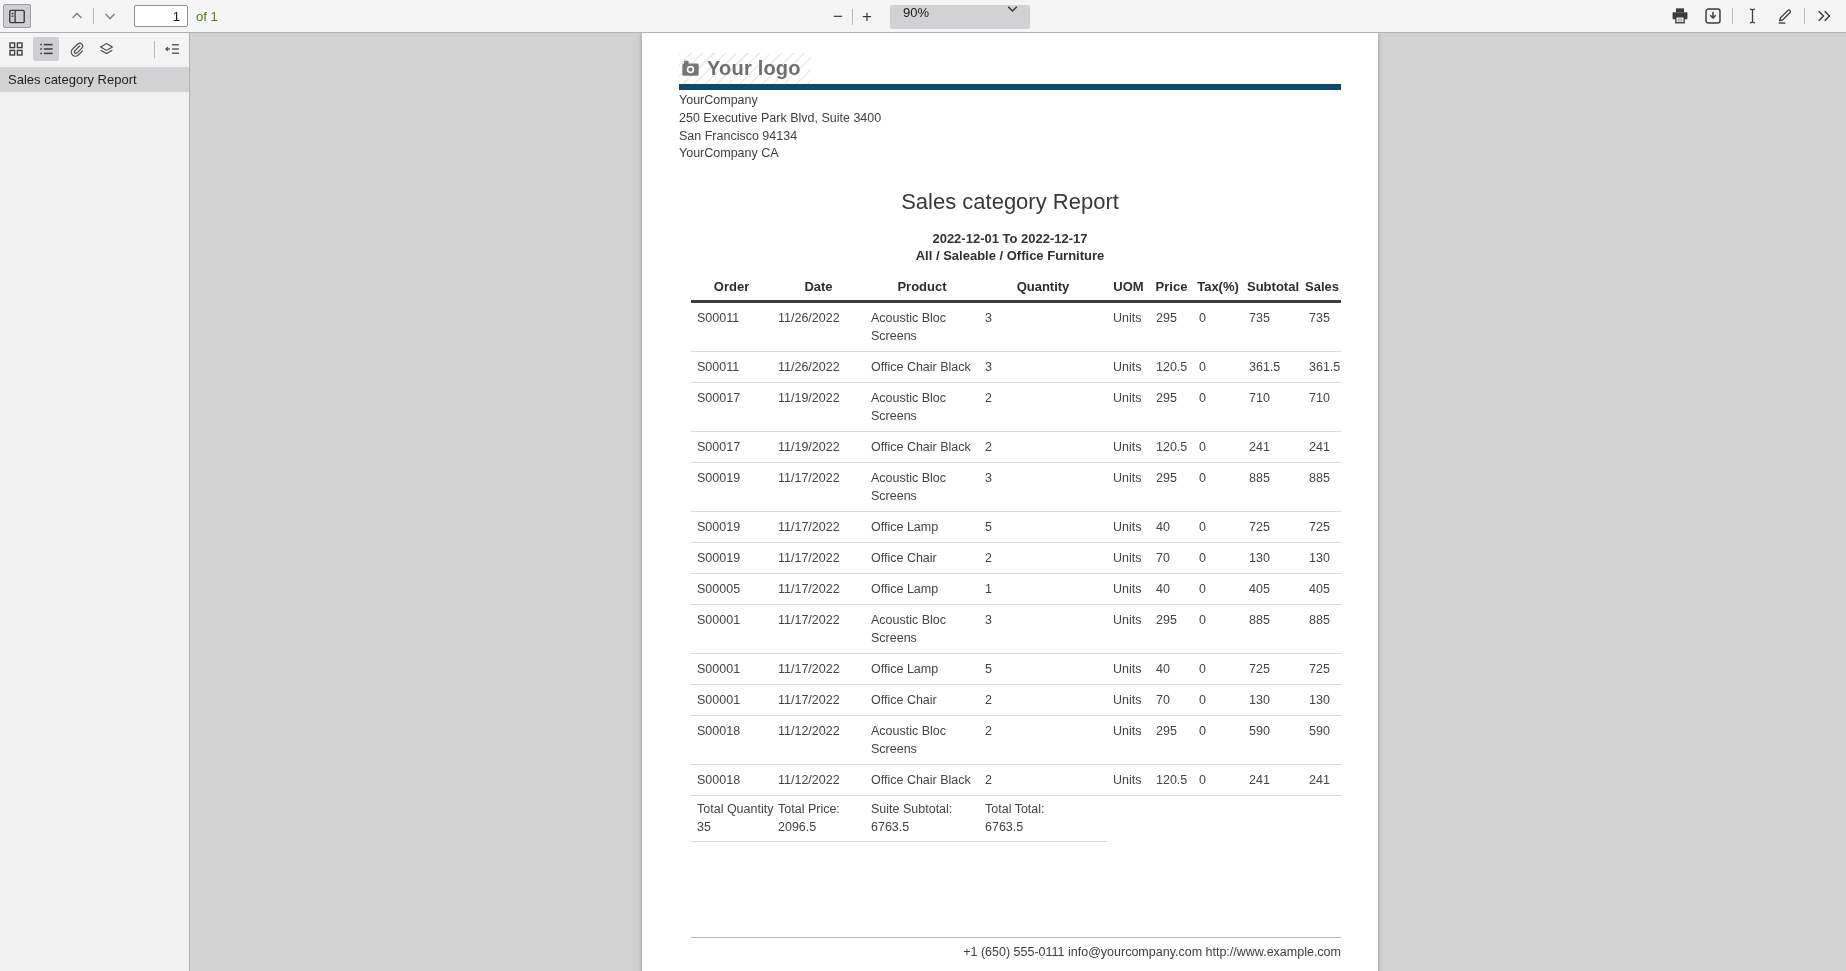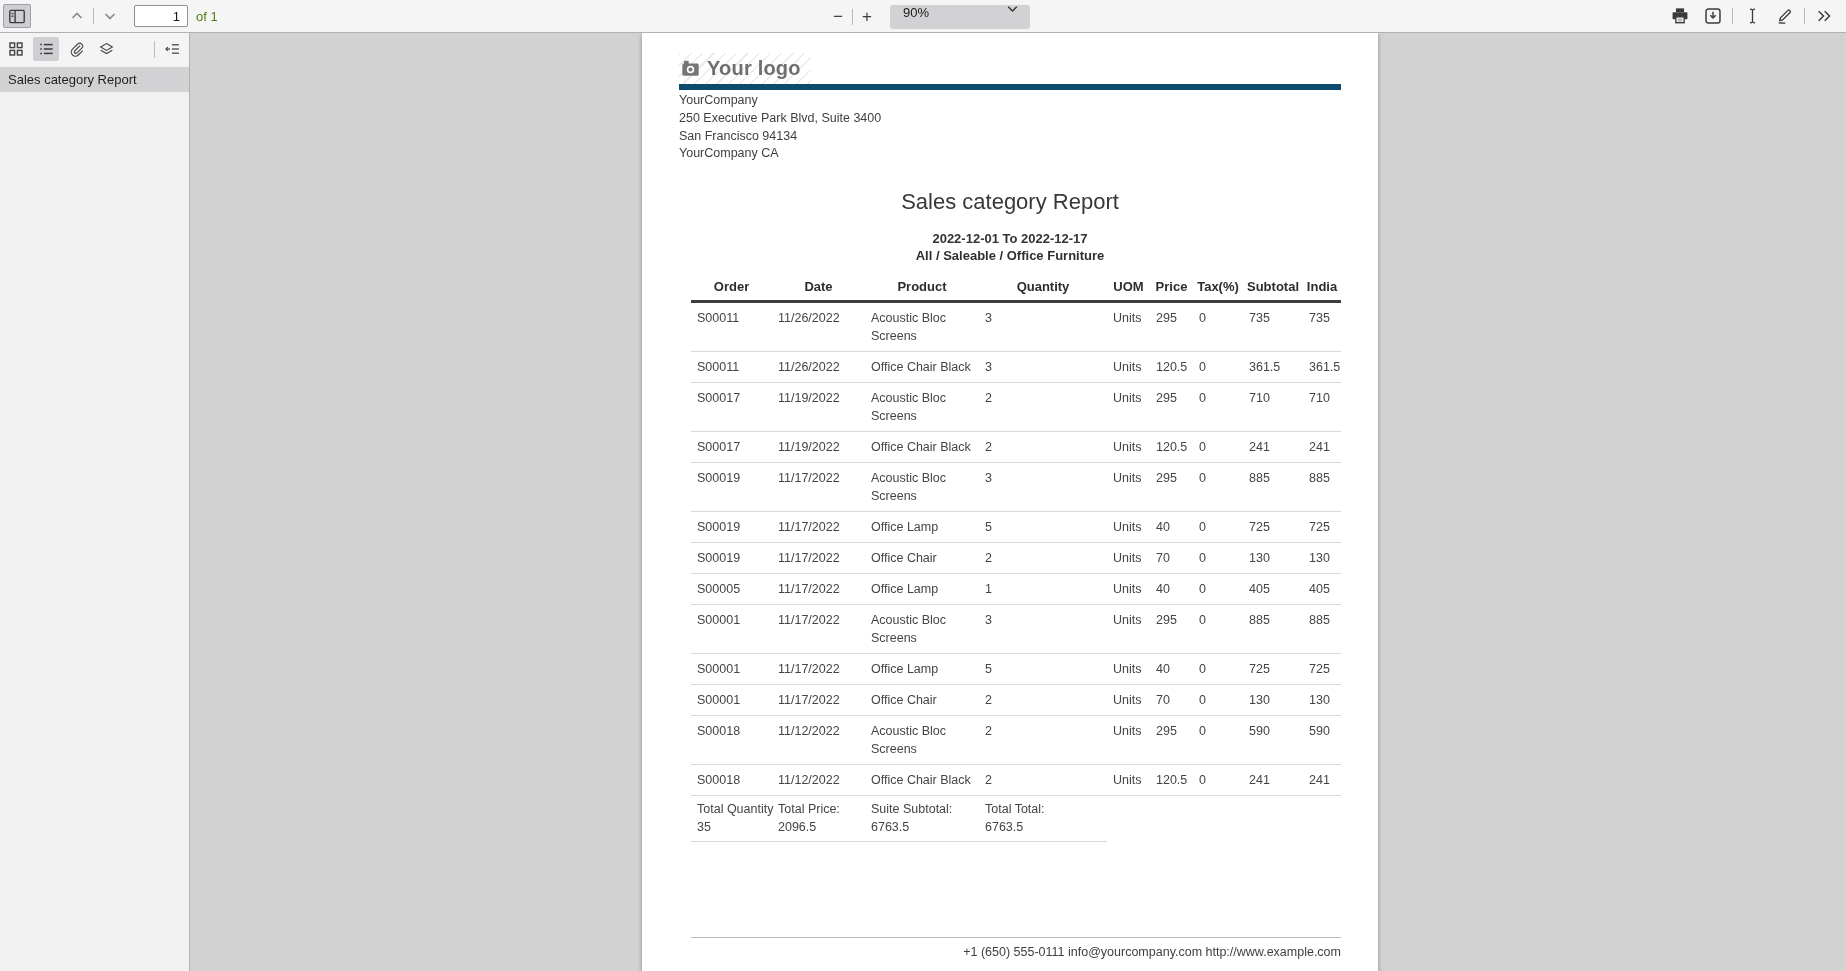--- a/index.html
+++ b/index.html
@@ -293,21 +293,21 @@
         <thead>
             <tr>
               <th>Order</th>
               <th>Date</th>
               <th>Product</th>
               <th>Quantity</th>
               <th>UOM</th>
               <th>Price</th>
               <th>Tax(%)</th>
               <th>Subtotal</th>
-              <th>India</th>
+              <th>Sales</th>
             </tr>
           </thead>
         <tbody>
             <tr>
               <td>S00011</td>
               <td>11/26/2022</td>
               <td>Acoustic Bloc Screens</td>
               <td>3</td>
               <td>Units</td>
               <td>295</td>

